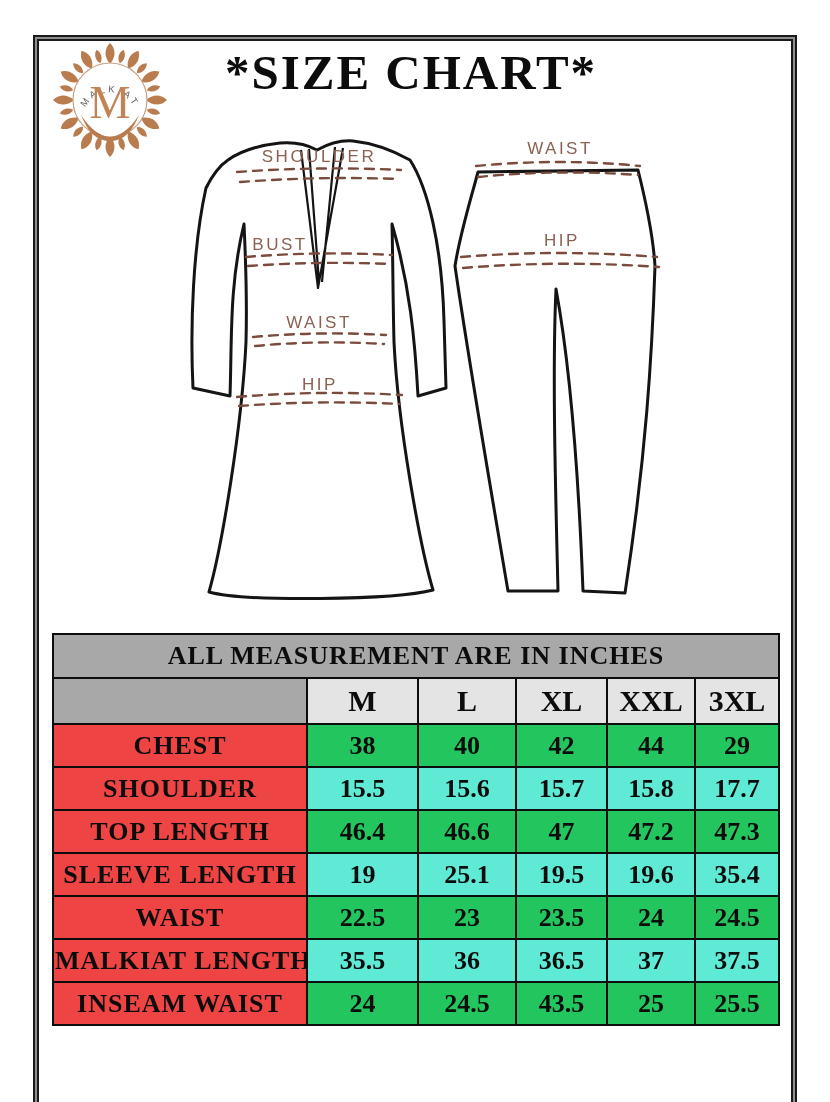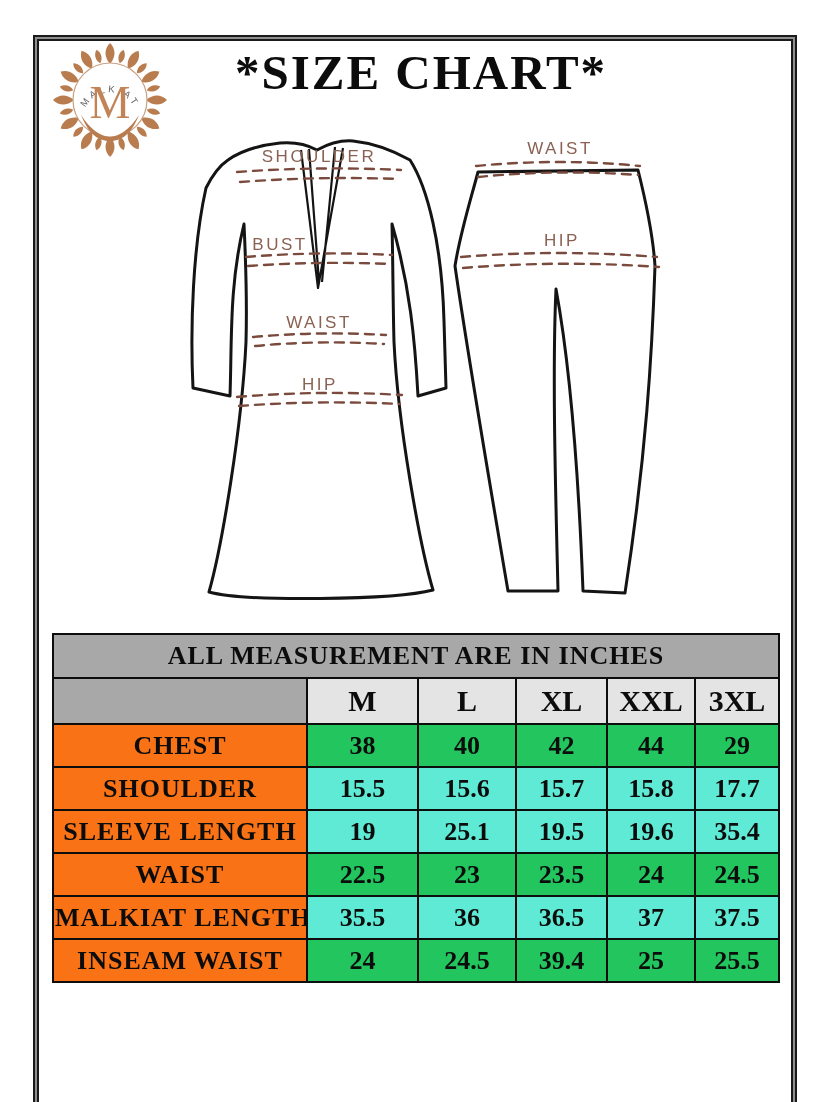--- a/index.html
+++ b/index.html
@@ -7,21 +7,21 @@
     width:830px;height:1102px;position:relative;overflow:hidden;
     background:#ffffff;font-family:"Liberation Serif",serif;
   }
   .frame{
     position:absolute;left:33px;top:35px;width:760px;height:1200px;
     border:2px solid #1a1a1a;
     box-shadow: inset 0 0 0 2px #8f8f8f, inset 0 0 0 4px #1a1a1a;
   }
   .logo{position:absolute;left:50px;top:40px;width:120px;height:120px;}
   .page-title{
-    position:absolute;left:41px;top:44px;width:760px;
+    position:absolute;left:31px;top:44px;width:760px;
     text-align:center;font-size:49px;font-weight:bold;color:#0c0c0c;
     letter-spacing:2px;font-family:"Liberation Serif",serif;
   }
   .figures{position:absolute;left:180px;top:126px;width:490px;height:500px;}
   .garment{fill:#ffffff;stroke:#141414;stroke-width:3;stroke-linejoin:round;stroke-linecap:round;}
   .slit{fill:none;stroke:#141414;stroke-width:2.2;stroke-linejoin:round;}
   .dash{fill:none;stroke:#7a4a3c;stroke-width:2.4;stroke-dasharray:9 7;stroke-linecap:round;}
   .mlabel{
     font-family:"Liberation Sans",sans-serif;font-size:17px;letter-spacing:2.5px;
     fill:#8a6254;text-anchor:middle;font-weight:400;
@@ -35,21 +35,21 @@
     border:2px solid #0d0d0d;text-align:center;vertical-align:middle;
     overflow:hidden;white-space:nowrap;
   }
   td.banner{
     background:#a8a8a8;color:#0c0c0c;font-weight:bold;font-size:26px;
     height:40px;letter-spacing:1px;
   }
   tr.sizes td{height:42px;font-weight:bold;font-size:30px;color:#0c0c0c;background:#e4e4e4;}
   tr.sizes td.lblcell{background:#a8a8a8;}
   td.lblcell{
-    background:#f97316;color:#ffffff;font-weight:bold;font-size:25px;letter-spacing:1px;
+    background:#ef4444;color:#ffffff;font-weight:bold;font-size:25px;letter-spacing:1px;
   }
   tr.datarow td{height:39px;font-weight:bold;font-size:26px;color:#0c0c0c;}
   tr.light td.val{background:#22c55e;}
   tr.dark  td.val{background:#5eead4;}
 </style>
 </head>
 <body>
 
 <div class="frame"></div>
 
@@ -186,20 +186,28 @@
       <td class="val">29</td>
     </tr>
     <tr class="datarow dark">
       <td class="lblcell">SHOULDER</td>
       <td class="val">15.5</td>
       <td class="val">15.6</td>
       <td class="val">15.7</td>
       <td class="val">15.8</td>
       <td class="val">17.7</td>
     </tr>
+    <tr class="datarow light">
+      <td class="lblcell">TOP LENGTH</td>
+      <td class="val">46.4</td>
+      <td class="val">46.6</td>
+      <td class="val">47</td>
+      <td class="val">47.2</td>
+      <td class="val">47.3</td>
+    </tr>
     <tr class="datarow dark">
       <td class="lblcell">SLEEVE LENGTH</td>
       <td class="val">19</td>
       <td class="val">25.1</td>
       <td class="val">19.5</td>
       <td class="val">19.6</td>
       <td class="val">35.4</td>
     </tr>
     <tr class="datarow light">
       <td class="lblcell">WAIST</td>
@@ -214,18 +222,18 @@
       <td class="val">35.5</td>
       <td class="val">36</td>
       <td class="val">36.5</td>
       <td class="val">37</td>
       <td class="val">37.5</td>
     </tr>
     <tr class="datarow light">
       <td class="lblcell">INSEAM WAIST</td>
       <td class="val">24</td>
       <td class="val">24.5</td>
-      <td class="val">39.4</td>
+      <td class="val">43.5</td>
       <td class="val">25</td>
       <td class="val">25.5</td>
     </tr>
   </tbody>
 </table>
 
 </body></html>

